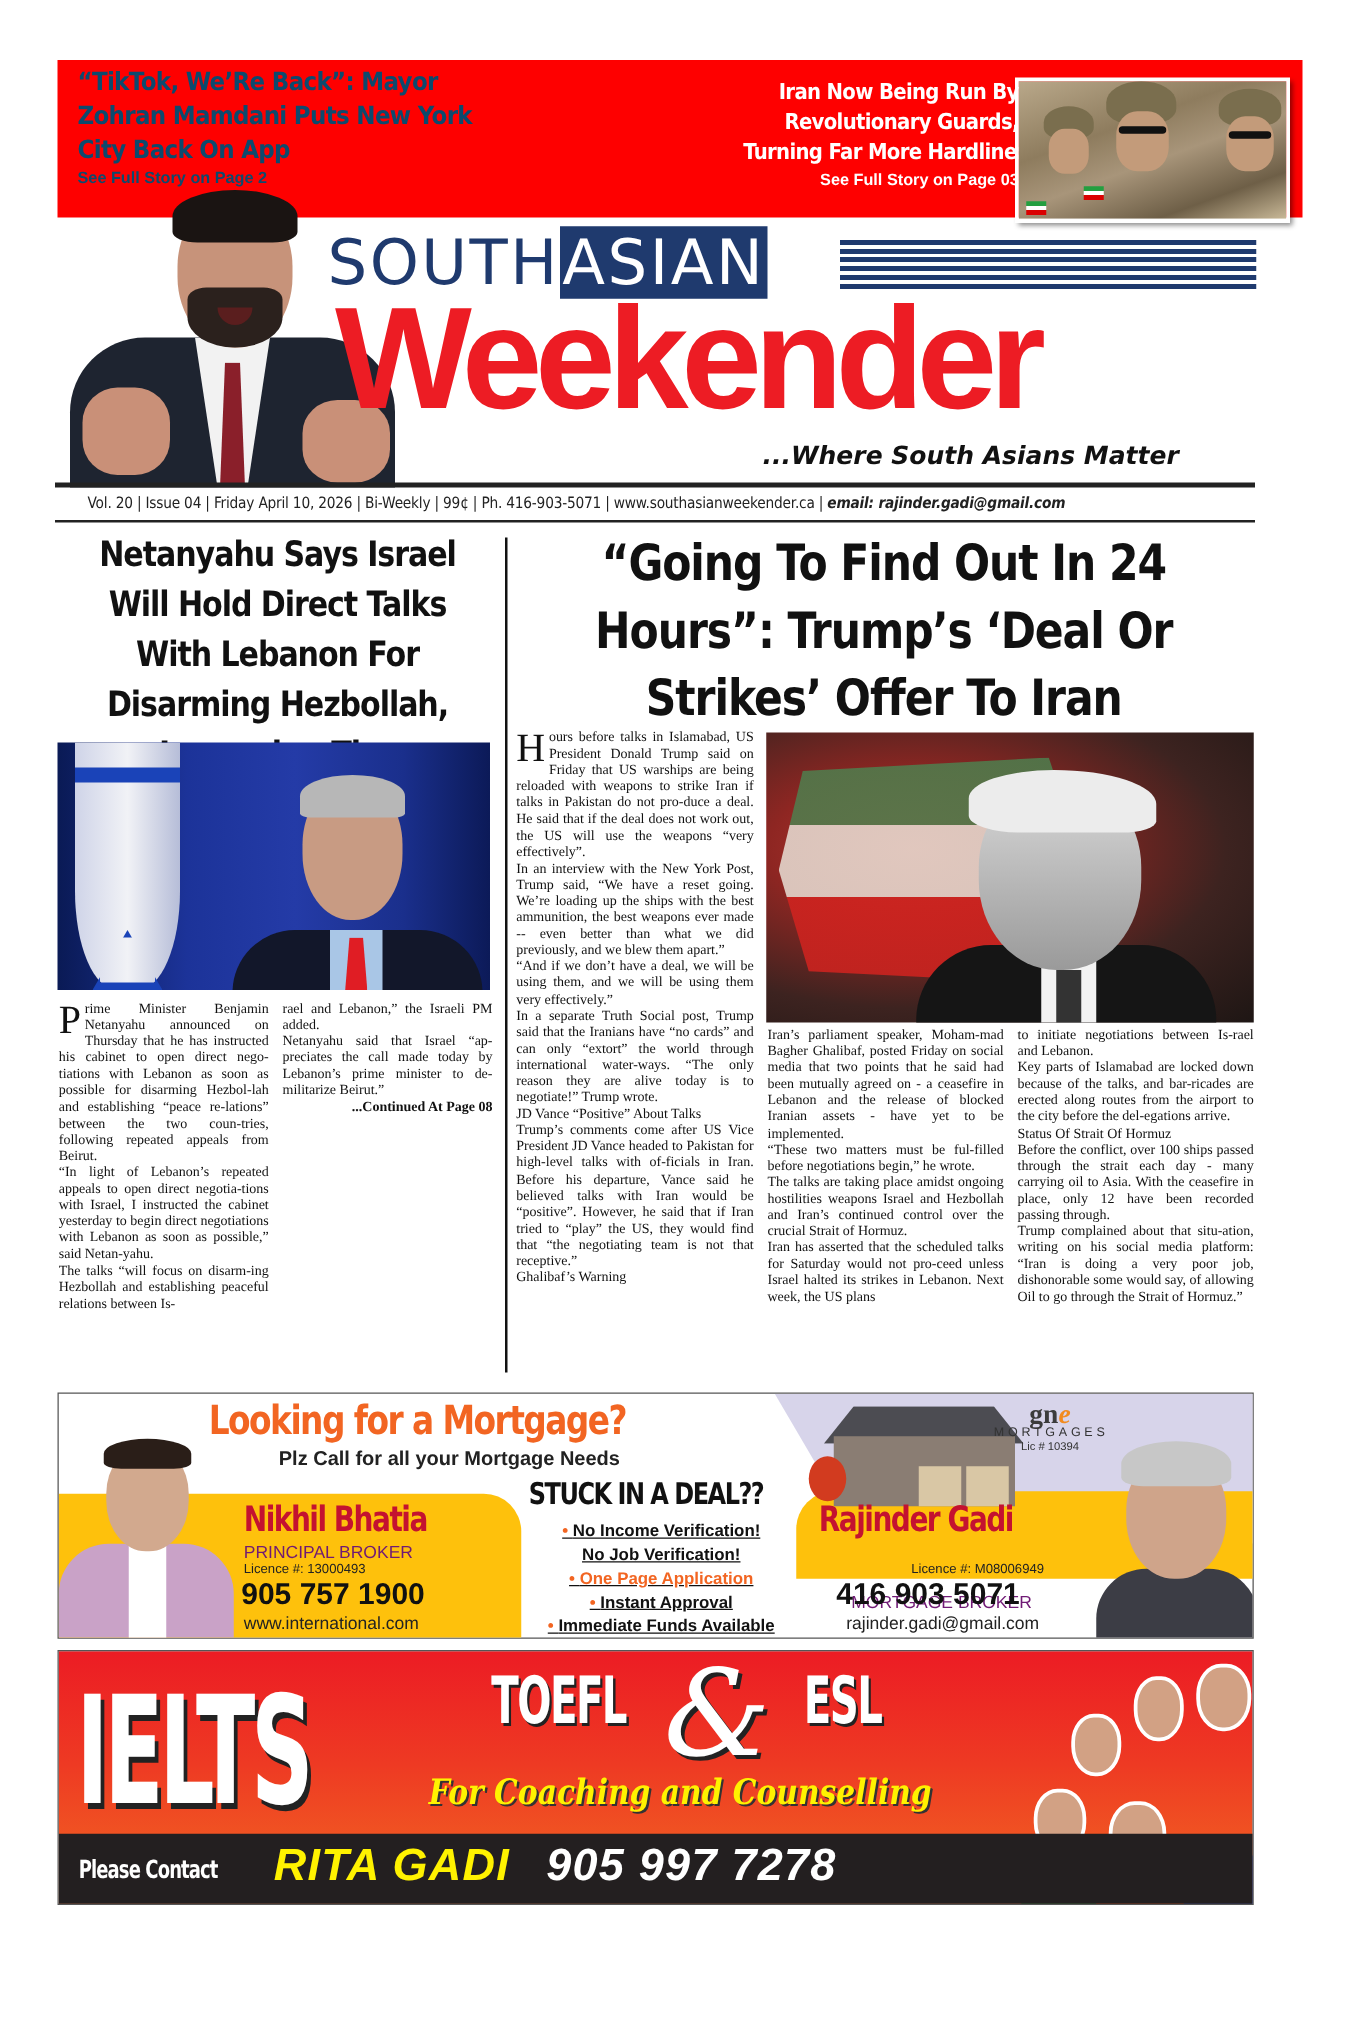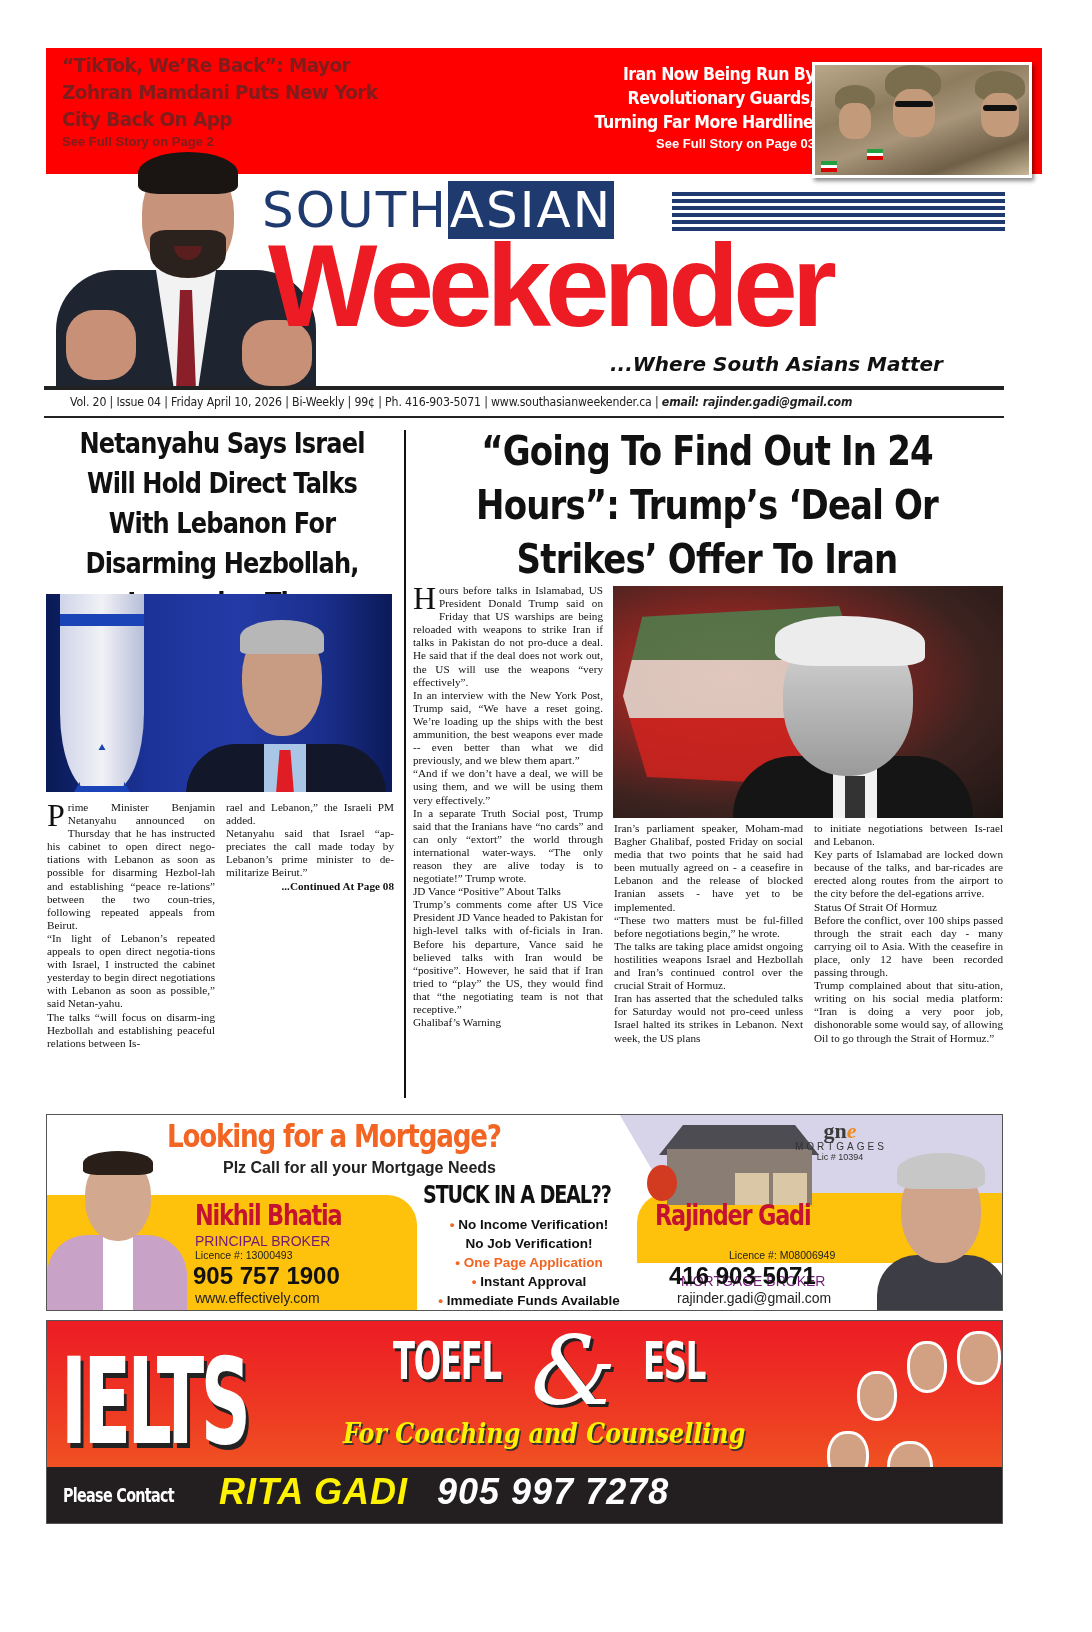--- a/index.html
+++ b/index.html
@@ -3,21 +3,21 @@
 <meta charset="utf-8">
 <style>
   * { box-sizing: border-box; margin: 0; padding: 0; }
   html, body { width: 1092px; height: 1632px; background: #fff; overflow: hidden; }
   body { position: relative; font-family: "Liberation Serif", serif; color: #111; }
 
   .abs { position: absolute; }
 
   
   .top-banner { left: 46px; top: 48px; width: 996px; height: 126px; background: #fe0000; }
-  .tb-left { left: 62px; top: 52px; width: 330px; color: #7f1d1d; }
+  .tb-left { left: 62px; top: 52px; width: 330px; color: #0c4a6e; }
   .tb-left h2 { font-family: "DejaVu Sans", sans-serif; font-weight: bold; font-size: 20px; line-height: 27px; letter-spacing: -0.6px; transform: scaleX(0.92); transform-origin: left; white-space: nowrap; }
   .tb-sub { font-family: "Liberation Sans", sans-serif; font-weight: bold; font-size: 13px; margin-top: 1px; }
   .tb-right { left: 570px; top: 62px; width: 245px; color: #fff; text-align: right; }
   .tb-right h2 { font-family: "DejaVu Sans", sans-serif; font-weight: bold; font-size: 17.5px; line-height: 24px; letter-spacing: -0.6px; white-space: nowrap; transform: scaleX(0.9); transform-origin: right; }
   .tb-right .tb-sub { margin-top: 2px; }
 
   .soldier-photo { left: 812px; top: 62px; width: 220px; height: 116px; border: 3px solid #fff; box-shadow: 2px 3px 4px rgba(0,0,0,0.45);
     background: linear-gradient(160deg, #b9a88a 0%, #8e7c5e 35%, #a8957a 55%, #6e5f47 80%, #c8b897 100%); overflow: hidden; }
   .soldier-photo .helm { position: absolute; border-radius: 50% 50% 35% 35%; background: #7a6e4e; }
   .soldier-photo .face { position: absolute; border-radius: 40%; background: #c39b7a; }
@@ -88,21 +88,21 @@
   .continued { font-weight: bold; text-align: right; }
 
   
   .mortgage-ad { left: 46px; top: 1114px; width: 957px; height: 197px; border: 1.5px solid #555; overflow: hidden; background: #fff; }
   .ma-lav { position: absolute; left: 520px; top: 0; width: 440px; height: 120px; background: #d7d4ea; clip-path: polygon(12% 0, 100% 0, 100% 100%, 28% 100%); }
   .ma-yellow-l { position: absolute; left: 0; top: 80px; width: 370px; height: 120px; background: #fec10c; border-radius: 0 30px 0 0; }
   .ma-yellow-r2 { position: absolute; left: 590px; top: 78px; width: 380px; height: 70px; background: #fec10c; border-radius: 30px 0 0 0; }
   .ma-title { position: absolute; left: 120px; top: 2px; font-family: "DejaVu Sans", sans-serif; font-weight: bold; font-size: 32px; color: #f26522; letter-spacing: -1.5px; transform: scaleX(0.82); transform-origin: left; white-space: nowrap; }
   .ma-sub { position: absolute; left: 176px; top: 44px; font-family: "Liberation Sans", sans-serif; font-weight: bold; font-size: 16px; color: #222; }
   .ma-stuck { position: absolute; left: 376px; top: 66px; font-family: "DejaVu Sans", sans-serif; font-weight: bold; font-size: 24px; color: #111; letter-spacing: -1.5px; transform: scaleX(0.8); transform-origin: left; white-space: nowrap; }
-  .ma-bullets { position: absolute; left: 372px; top: 100px; width: 220px; font-family: "Liberation Sans", sans-serif; font-weight: bold; font-size: 13.5px; line-height: 19px; text-align: center; color: #111; }
+  .ma-bullets { position: absolute; left: 372px; top: 100px; width: 220px; font-family: "Liberation Sans", sans-serif; font-weight: bold; font-size: 13.5px; line-height: 19px; text-align: center; color: #111; text-decoration: underline; }
   .ma-bullets .orange { color: #f26522; }
   .ma-bullets .dot { color: #f26522; }
   .broker-name { position: absolute; font-family: "DejaVu Sans", sans-serif; font-weight: bold; font-size: 28px; color: #c41230; letter-spacing: -1.5px; transform: scaleX(0.8); transform-origin: left; white-space: nowrap; }
   .broker-title { position: absolute; font-family: "Liberation Sans", sans-serif; font-size: 14px; color: #701a75; }
   .broker-lic { position: absolute; font-family: "Liberation Sans", sans-serif; font-size: 10.5px; color: #222; }
   .broker-phone { position: absolute; font-family: "Liberation Sans", sans-serif; font-weight: bold; font-size: 24px; color: #111; }
   .broker-web { position: absolute; font-family: "Liberation Sans", sans-serif; font-size: 14px; color: #222; }
   .nb-photo { position: absolute; left: 0; top: 30px; width: 140px; height: 170px; }
   .nb-head { position: absolute; left: 38px; top: 12px; width: 66px; height: 84px; background: #d2a98e; border-radius: 45% 45% 48% 48%; }
   .nb-hair { position: absolute; left: 36px; top: 6px; width: 70px; height: 24px; background: #2a1e18; border-radius: 50% 50% 20% 20%; }
@@ -288,21 +288,21 @@
   <div class="nb-photo">
     <div class="nb-suit"></div>
     <div class="nb-shirt"></div>
     <div class="nb-head"></div>
     <div class="nb-hair"></div>
   </div>
   <div class="broker-name" style="left:148px;top:84px;">Nikhil Bhatia</div>
   <div class="broker-title" style="left:148px;top:118px;">PRINCIPAL BROKER</div>
   <div class="broker-lic" style="left:148px;top:134px;">Licence #: 13000493</div>
   <div class="broker-phone" style="left:146px;top:147px;">905 757 1900</div>
-  <div class="broker-web" style="left:148px;top:175px;">www.effectively.com</div>
+  <div class="broker-web" style="left:148px;top:175px;">www.international.com</div>
 
   <div class="rg-photo">
     <div class="rg-suit"></div>
     <div class="rg-head"></div>
     <div class="rg-hair"></div>
   </div>
   <div class="broker-name" style="left:608px;top:84px;">Rajinder Gadi</div>
   <div class="broker-title" style="left:634px;top:118px;margin-top:40px;">MORTGAGE BROKER</div>
   <div class="broker-lic" style="left:682px;top:134px;">Licence #: M08006949</div>
   <div class="broker-phone" style="left:622px;top:147px;">416 903 5071</div>

